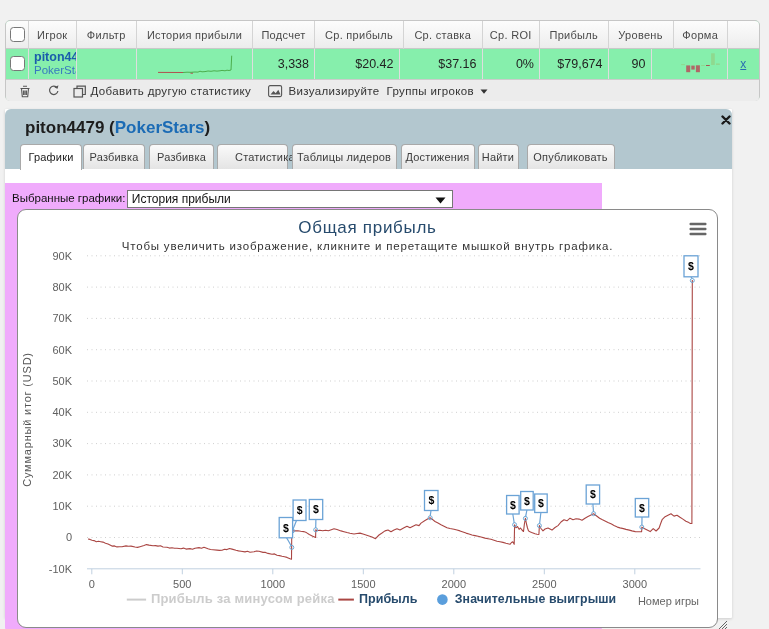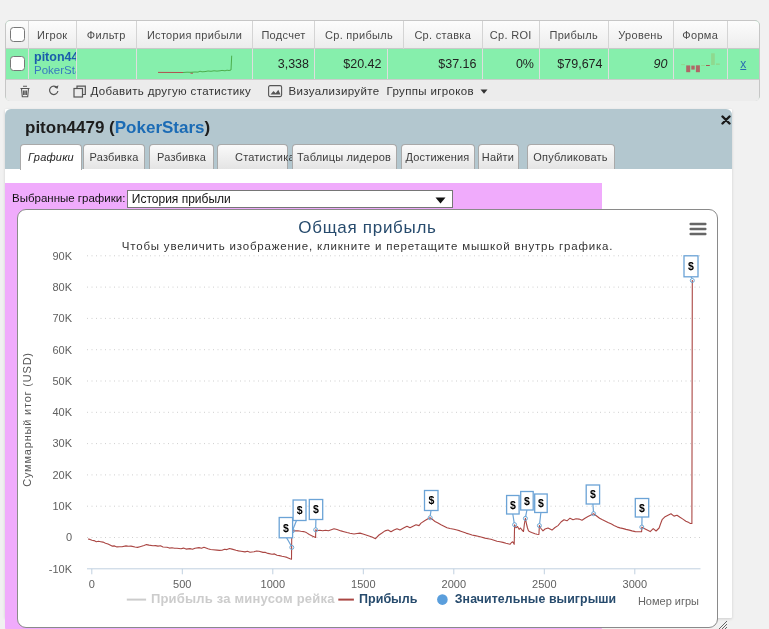--- a/index.html
+++ b/index.html
@@ -54,25 +54,25 @@
     </div>
     <div class="dcell" style="left:71px;width:60.5px;"></div>
     <div class="dcell" style="left:131.5px;width:116px;">
       <svg width="116" height="30" style="position:absolute;left:0;top:0;">
         <path d="M21 23.4 L46 23.5" stroke="#b0504f" stroke-width="1" fill="none"></path>
         <path d="M53.5 24.1 L56 24.2" stroke="#b5595b" stroke-width="1.2" fill="none"></path>
         <path d="M46 23.5 L50 23.2 L54 23.3 L58 23.0 L61 23.1 L63 22.2 L65 22.8 L68 22.6 L71 22.0 L74 22.3 L77 21.8 L80 22.1 L83 21.8 L85 21.4 L88 21.8 L90 21.2 L92 21.5 L94 21.0 L94.7 6.7" stroke="#4cae4c" stroke-width="1" fill="none"></path>
       </svg>
     </div>
     <div class="dcell num" style="left:247.5px;width:62px;">3,338</div>
-    <div class="dcell num" style="left:293px;width:89px;">$20.42</div>
+    <div class="dcell num" style="left:305px;width:89px;">$20.42</div>
     <div class="dcell num" style="left:398.5px;width:78.5px;">$37.16</div>
     <div class="dcell num" style="left:477px;width:57.5px;">0%</div>
     <div class="dcell num" style="left:534.5px;width:68.5px;">$79,674</div>
-    <div class="dcell num" style="left:603px;width:65px;font-style:italic;">90</div>
+    <div class="dcell num" style="left:603px;width:43px;">90</div>
     <div class="dcell" style="left:668px;width:54.5px;">
       <svg width="54" height="30" style="position:absolute;left:0;top:0;">
         <rect x="7.1" y="15.1" width="3.8" height="1" fill="#8fd98f"></rect>
         <rect x="12.2" y="16.4" width="4" height="6.8" fill="#b06767"></rect>
         <rect x="17.3" y="16.6" width="3.4" height="4.0" fill="#b06767"></rect>
         <rect x="21.9" y="16.3" width="4" height="6.9" fill="#b06767"></rect>
         <rect x="27.1" y="16" width="3.7" height="1" fill="#8fd98f"></rect>
         <rect x="32.0" y="16" width="3.8" height="1" fill="#a85555"></rect>
         <rect x="37.1" y="4.3" width="3.7" height="11.7" fill="#8fd98f"></rect>
         <rect x="42.0" y="14.4" width="3.8" height="1.6" fill="#8fd98f"></rect>
@@ -106,21 +106,21 @@
         </svg>
     </div>
   </div>
 
   <div class="abs" id="panel">
     <div id="phdr"></div>
     <div id="ptitle">piton4479 (<span style="color:#1b6bb5;">PokerStars</span>)</div>
     <svg width="10" height="10" style="position:absolute;left:716px;top:6px;">
       <path d="M1.5 1.5 L8.5 8.5 M8.5 1.5 L1.5 8.5" stroke="#1a1a1a" stroke-width="2.4" stroke-linecap="round"></path>
     </svg>
-    <div class="tab active" style="left:15px;width:62px;font-style:italic;">Графики</div>
+    <div class="tab active" style="left:15px;width:62px;">Графики</div>
     <div class="tab" style="left:78px;width:62px;">Разбивка</div>
     <div class="tab" style="left:144px;width:65px;">Разбивка</div>
     <div class="tab" style="left:212px;width:71px;padding-left:17px;">Статистика</div>
     <div class="tab" style="left:286.5px;width:105px;">Таблицы лидеров</div>
     <div class="tab" style="left:395.5px;width:74px;">Достижения</div>
     <div class="tab" style="left:472.5px;width:41px;">Найти</div>
     <div class="tab" style="left:521.5px;width:88px;">Опубликовать</div>
 
     <div id="pbody">
       <div style="position:absolute;left:7px;top:9px;font-size:11.5px;color:#111;">Выбранные графики:</div>

